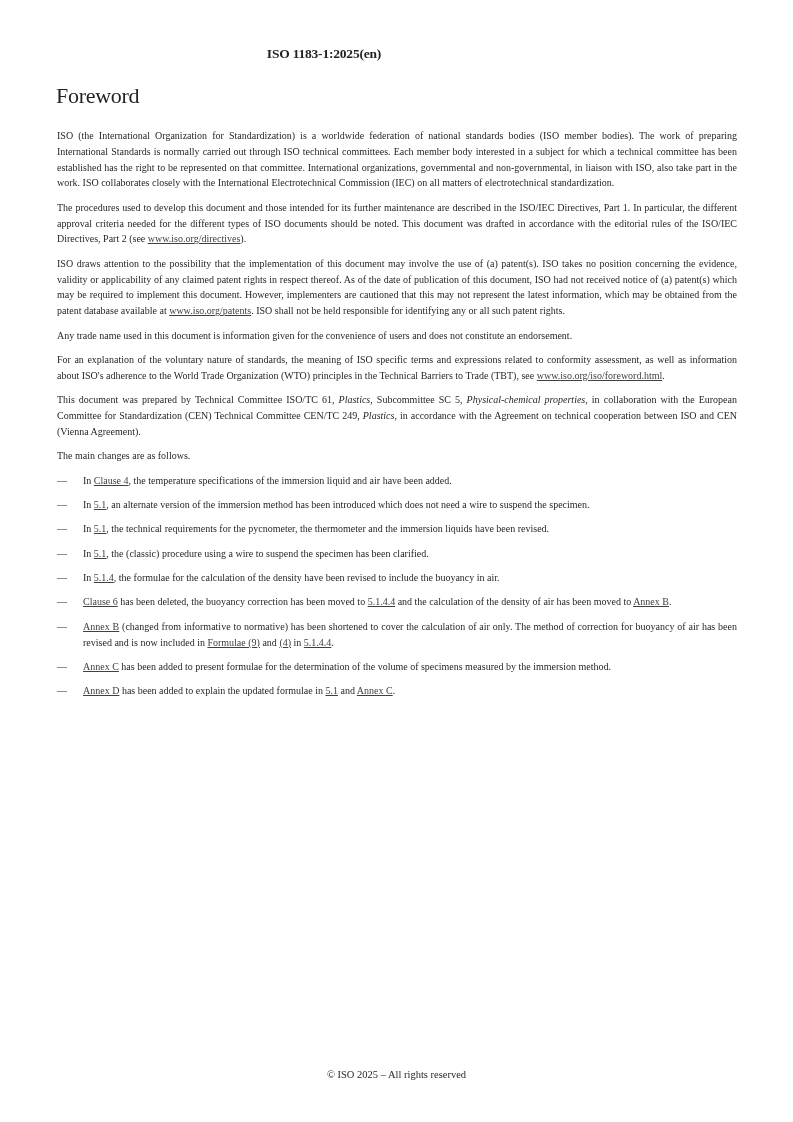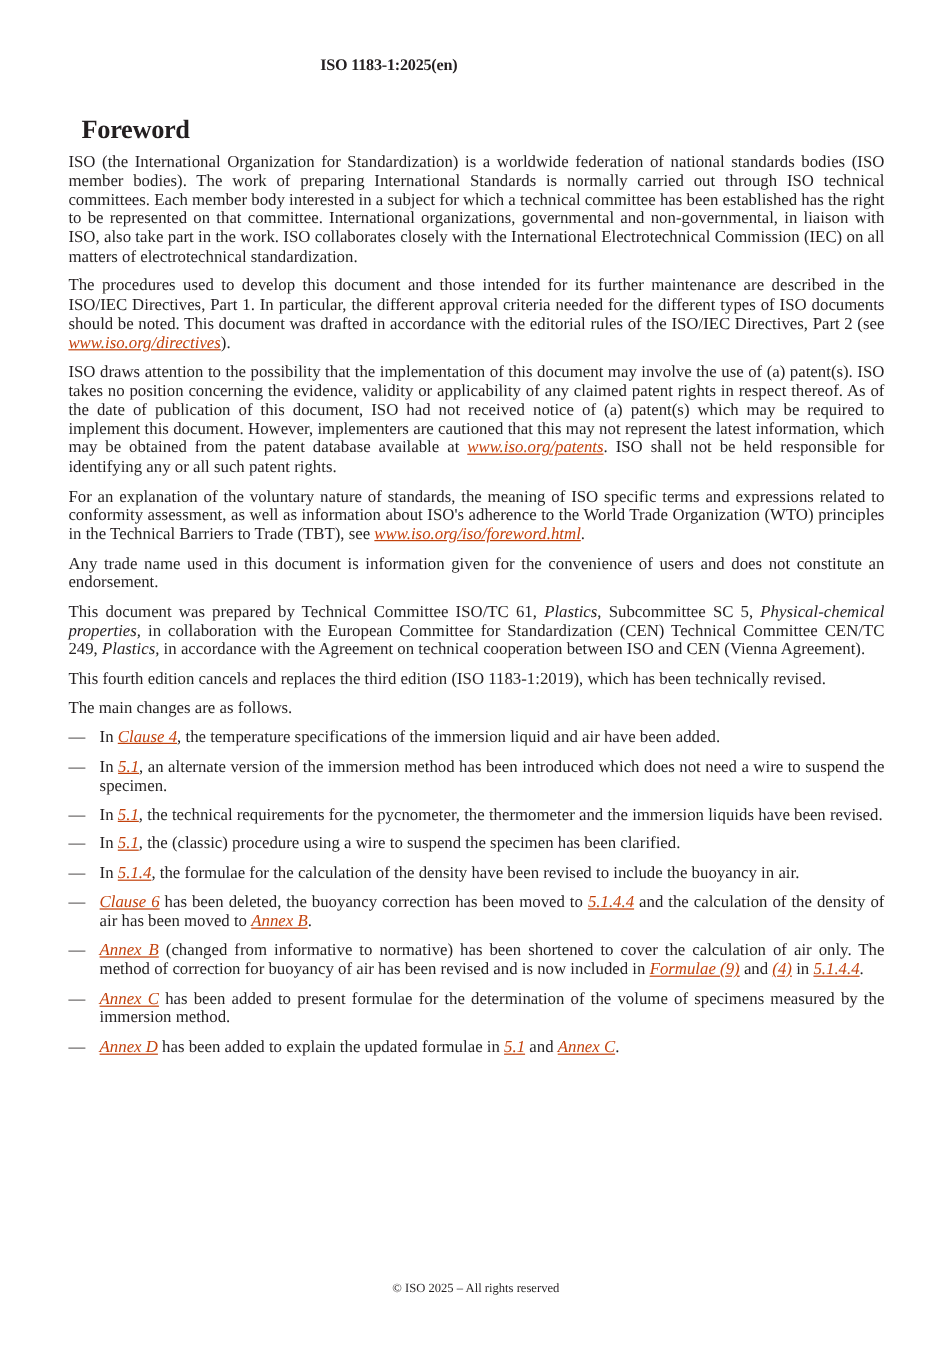--- a/index.html
+++ b/index.html
@@ -1,50 +1,49 @@
 <!DOCTYPE html>
 <html><head>
 <meta charset="utf-8">
 <style>
   html, body { margin: 0; padding: 0; background: #ffffff; }
   body { width: 793px; height: 1122px; position: relative; overflow: hidden;
          font-family: "Liberation Serif", "DejaVu Serif", serif; color: #231f20; }
   .header { position: absolute; top: 46px; left: 0; width: 648px; text-align: center;
             font-weight: bold; font-size: 13.5px; letter-spacing: -0.2px; }
-  .title { position: absolute; top: 83px; left: 56px; font-size: 22px; font-weight: bold; margin: 12px; letter-spacing: -0.3px; }
-  .content { position: absolute; top: 128px; left: 57px; width: 680px; font-size: 14px; line-height: 15.8px; }
+  .title { position: absolute; top: 83px; left: 56px; font-size: 22px; font-weight: normal; margin: 0; letter-spacing: -0.3px; }
+  .content { position: absolute; top: 128px; left: 57px; width: 680px; font-size: 10px; line-height: 15.8px; }
   .content p { margin: 0 0 8.6px 0; text-align: justify; }
-  a { color: #c2410c; text-decoration: underline; font-style: italic; }
+  a { color: #404040; text-decoration: underline; }
   ul.changes { list-style: none; margin: 0; padding: 0; }
   ul.changes li { position: relative; padding-left: 26px; margin: 0 0 8.6px 0; text-align: justify; }
   ul.changes li .dash { position: absolute; left: 0; top: 0; }
   .footer { position: absolute; top: 1066px; left: 0; width: 793px; text-align: center; font-size: 10.5px; line-height: 18px; }
   em { font-style: italic; }
 </style>
 </head>
 <body>
 
 <div class="header">ISO 1183-1:2025(en)</div>
 
 <h1 class="title">Foreword</h1>
 
 <div class="content">
   <p>ISO (the International Organization for Standardization) is a worldwide federation of national standards bodies (ISO member bodies). The work of preparing International Standards is normally carried out through ISO technical committees. Each member body interested in a subject for which a technical committee has been established has the right to be represented on that committee. International organizations, governmental and non-governmental, in liaison with ISO, also take part in the work. ISO collaborates closely with the International Electrotechnical Commission (IEC) on all matters of electrotechnical standardization.</p>
 
   <p><span>The procedures used to develop this document and those intended for its further maintenance are described in the ISO/IEC Directives, Part 1. In particular, the different approval criteria needed for the different types of ISO documents should be noted. This document was drafted in accordance with the editorial rules of the ISO/IEC Directives, Part 2 (see </span><a href="#">www.iso.org/directives</a><span>).</span></p>
 
   <p><span>ISO draws attention to the possibility that the implementation of this document may involve the use of (a) patent(s). ISO takes no position concerning the evidence, validity or applicability of any claimed patent rights in respect thereof. As of the date of publication of this document, ISO had not received notice of (a) patent(s) which may be required to implement this document. However, implementers are cautioned that this may not represent the latest information, which may be obtained from the patent database available at </span><a href="#">www.iso.org/patents</a><span>. ISO shall not be held responsible for identifying any or all such patent rights.</span></p>
 
+  <p>Any trade name used in this document is information given for the convenience of users and does not constitute an endorsement.</p>
+
   <p><span>For an explanation of the voluntary nature of standards, the meaning of ISO specific terms and expressions related to conformity assessment, as well as information about ISO's adherence to the World Trade Organization (WTO) principles in the Technical Barriers to Trade (TBT), see </span><a href="#">www.iso.org/iso/foreword.html</a><span>.</span></p>
-
-  <p>Any trade name used in this document is information given for the convenience of users and does not constitute an endorsement.</p>
 
   <p><span>This document was prepared by Technical Committee ISO/TC 61, </span><em>Plastics</em><span>, Subcommittee SC 5, </span><em>Physical-chemical properties,</em><span> in collaboration with the European Committee for Standardization (CEN) Technical Committee CEN/TC 249, </span><em>Plastics,</em><span> in accordance with the Agreement on technical cooperation between ISO and CEN (Vienna Agreement).</span></p>
 
-  <p>This fourth edition cancels and replaces the third edition (ISO 1183-1:2019), which has been technically revised.</p>
 
   <p>The main changes are as follows.</p>
 
   <ul class="changes">
     <li><span class="dash">—</span><span>In </span><a href="#">Clause 4</a><span>, the temperature specifications of the immersion liquid and air have been added.</span></li>
 
     <li><span class="dash">—</span><span>In </span><a href="#">5.1</a><span>, an alternate version of the immersion method has been introduced which does not need a wire to suspend the specimen.</span></li>
 
     <li><span class="dash">—</span><span>In </span><a href="#">5.1</a><span>, the technical requirements for the pycnometer, the thermometer and the immersion liquids have been revised.</span></li>
 

